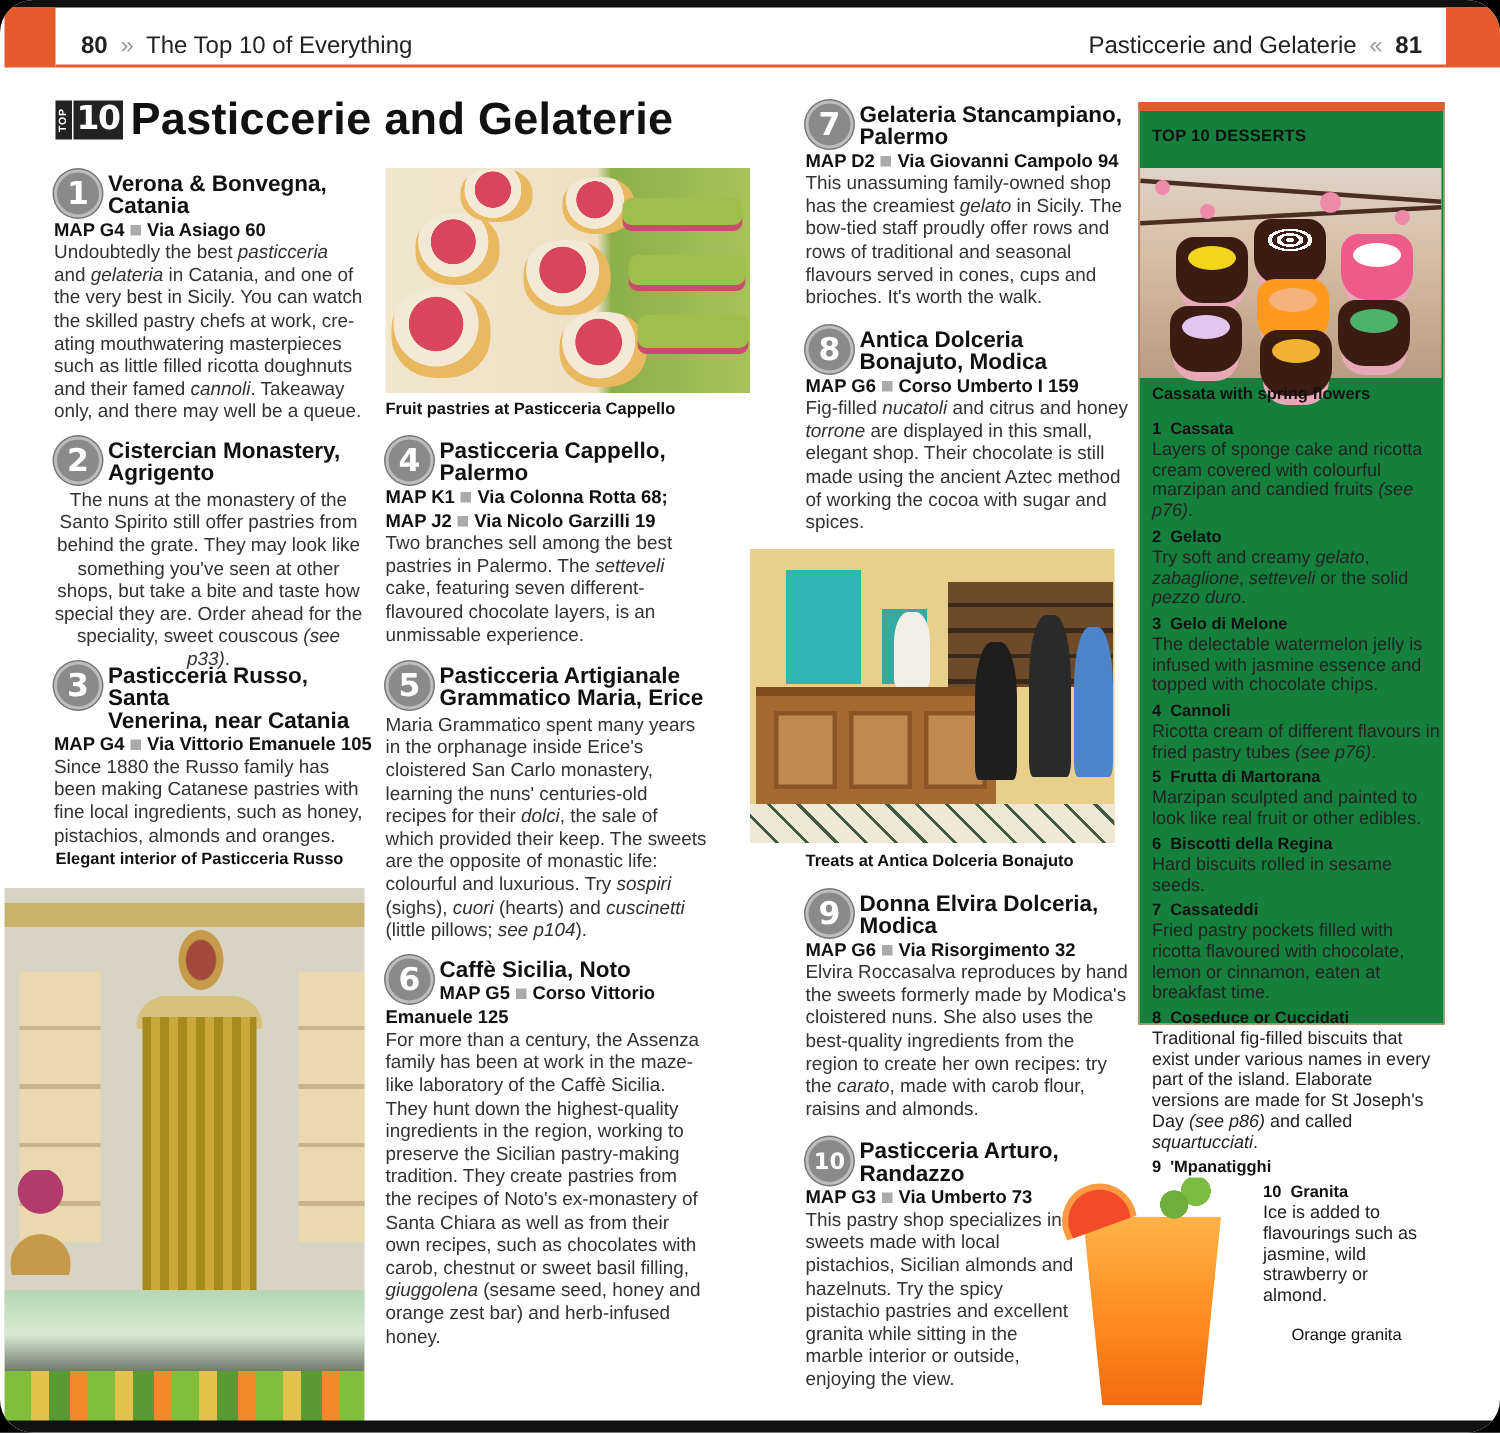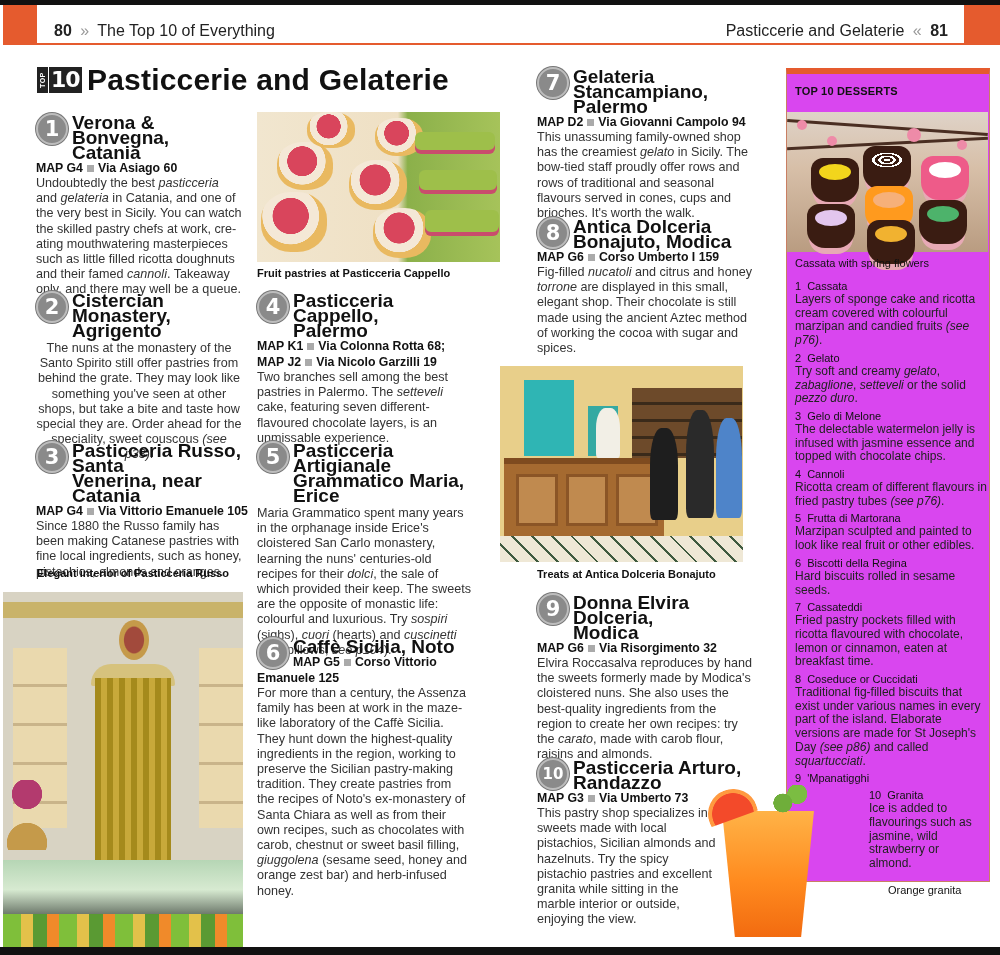--- a/index.html
+++ b/index.html
@@ -1,18 +1,18 @@
 <!DOCTYPE html>
 <html><head>
 <meta charset="utf-8">
 <style>
   * { box-sizing: border-box; margin: 0; padding: 0; }
   html, body { width: 1000px; height: 955px; background: #000; overflow: hidden; }
   body { font-family: "Liberation Sans", sans-serif; color: #222; }
-  .page { position: absolute; left: 0; top: 0; width: 1000px; height: 955px; background: #fff; overflow: hidden; }
+  .page { position: absolute; left: 0; top: 0; width: 1000px; height: 955px; background: #fff; overflow: hidden; border-radius: 22px; }
   .topbar-black { position: absolute; left: 0; top: 0; width: 1000px; height: 5px; background: #111; }
   .bottombar-black { position: absolute; left: 0; top: 947px; width: 1000px; height: 8px; background: #111; }
   .accent-left { position: absolute; left: 3px; top: 5px; width: 34px; height: 40px; background: #e55b2e; }
   .accent-right { position: absolute; left: 964px; top: 5px; width: 36px; height: 40px; background: #e55b2e; }
   .header-rule { position: absolute; left: 37px; top: 43px; width: 927px; height: 2px; background: #e55b2e; }
   .running-head { position: absolute; top: 22px; font-size: 16px; color: #222; white-space: nowrap; }
   .running-head .pg { font-weight: bold; }
   .running-head .chev { color: #999; margin: 0 4px; }
   .rh-left { left: 54px; }
   .rh-right { right: 52px; }
@@ -20,21 +20,21 @@
   .title-row { position: absolute; left: 37px; top: 63px; display: flex; align-items: center; }
   .top10-badge { width: 40px; height: 26px; display: flex; align-items: center; background: #fff; margin-right: 10px; }
   .top10-badge .vert { width: 11px; height: 26px; background: #222; color: #fff; font-size: 7px; font-weight: bold; writing-mode: vertical-rl; transform: rotate(180deg); display: flex; align-items: center; justify-content: center; letter-spacing: 0.5px; }
   .top10-badge .num { height: 26px; background: #222; color: #fff; font-weight: bold; font-size: 22px; line-height: 26px; padding: 0 2px; margin-left: 1px; letter-spacing: -1px; font-family: "DejaVu Sans", sans-serif; }
   .page-title { font-size: 30px; font-weight: bold; color: #111; letter-spacing: 0.2px; }
 
   .entry { position: absolute; }
   .entry-head { display: flex; align-items: flex-start; }
   .num-circle { width: 32px; height: 32px; border-radius: 50%; background: #8a8a8a; border: 2px solid #bdbdbd; box-shadow: 0 0 0 1px #777; color: #fff; font-weight: bold; font-size: 21px; display: flex; align-items: center; justify-content: center; flex: none; margin-right: 4px; margin-top: 0px; font-family: "DejaVu Sans", sans-serif; }
   .num-circle.small { font-size: 15px; }
-  .entry-name { font-size: 19px; font-weight: bold; color: #111; line-height: 15px; padding-top: 2px; }
+  .entry-name { font-size: 15px; font-weight: bold; color: #111; line-height: 15px; padding-top: 2px; }
   .map-line { font-size: 12.3px; font-weight: bold; color: #111; line-height: 16px; white-space: nowrap; }
   .map-line .sq { display: inline-block; width: 7px; height: 7px; background: #aaa; margin: 0 4px 1px 4px; vertical-align: middle; }
   .body-text { font-size: 12.6px; line-height: 15.2px; color: #333; }
   .body-text i { font-style: italic; }
 
   .caption { position: absolute; font-size: 11px; font-weight: bold; color: #111; white-space: nowrap; }
 
   .photo { position: absolute; overflow: hidden; }
 
   
@@ -58,32 +58,32 @@
   .ph-shop { left: 500px; top: 366px; width: 243px; height: 196px; background: #e8cf8a; }
   .ph-shop .window { position: absolute; left: 24px; top: 14px; width: 50px; height: 76px; background: #2fb5b4; }
   .ph-shop .window2 { position: absolute; left: 88px; top: 40px; width: 30px; height: 50px; background: #35a9a2; }
   .ph-shop .shelves { position: absolute; left: 132px; top: 22px; width: 110px; height: 70px; background: repeating-linear-gradient(180deg, #6d4a2a 0 14px, #3a2a1a 14px 17px); }
   .ph-shop .counter { position: absolute; left: 4px; top: 92px; width: 160px; height: 82px; background: #a56a30; border-top: 6px solid #7e4b1f; }
   .ph-shop .panel { position: absolute; top: 108px; width: 42px; height: 52px; background: #c08a4f; border: 3px solid #8b5526; }
   .ph-shop .floor { position: absolute; left: 0; top: 170px; width: 243px; height: 26px; background: repeating-linear-gradient(45deg, #efe8d6 0 12px, #3f5a3f 12px 14px); }
   .ph-shop .person { position: absolute; border-radius: 40% 40% 10% 10%; }
 
   
-  .sidebar { position: absolute; left: 786px; top: 68px; width: 204px; height: 814px; background: #d946ef; border: 1.5px solid #c97f63; border-top: 6px solid #e55b2e; }
+  .sidebar { position: absolute; left: 759px; top: 68px; width: 204px; height: 615px; background: #15803d; border: 1.5px solid #c97f63; border-top: 6px solid #e55b2e; }
   .sb-title { position: absolute; left: 8px; top: 11px; font-size: 11px; font-weight: bold; color: #111; letter-spacing: 0.2px; }
   .ph-desserts { position: absolute; left: 0px; top: 38px; width: 201px; height: 140px; background: linear-gradient(180deg, #dfd3c8 0%, #d7bfa8 40%, #b99c81 100%); }
   .ph-desserts .branch { position: absolute; left: 0; top: 14px; width: 201px; height: 3px; background: #4a2e22; transform: rotate(4deg); }
   .ph-desserts .branch2 { position: absolute; left: 0; top: 30px; width: 201px; height: 3px; background: #4a2e22; transform: rotate(-3deg); }
   .blossom { position: absolute; width: 10px; height: 10px; border-radius: 50%; background: #ee8ba8; }
   .cake { position: absolute; width: 48px; height: 44px; border-radius: 12px 12px 18px 18px; background: #3a1c12; box-shadow: 0 8px 0 -2px #e7a9b5; }
   .cake .top { position: absolute; left: 8px; top: 6px; width: 32px; height: 16px; border-radius: 50%; }
-  .sb-caption { position: absolute; left: 8px; top: 183px; font-size: 11px; font-weight: normal; color: #111; }
+  .sb-caption { position: absolute; left: 8px; top: 183px; font-size: 11px; font-weight: bold; color: #111; }
   .sb-list { position: absolute; left: 8px; top: 206px; width: 192px; }
   .sb-item { margin-bottom: 4px; }
-  .sb-item-title { font-size: 11px; font-weight: normal; color: #111; line-height: 13px; }
+  .sb-item-title { font-size: 11px; font-weight: bold; color: #111; line-height: 13px; }
   .sb-item-title .n { margin-right: 6px; }
   .sb-item-text { font-size: 12px; line-height: 13.7px; color: #222; }
   .sb-item-text i { font-style: italic; }
   .sb-item.indent { padding-left: 80px; }
   .sb-caption2 { position: absolute; left: 70px; top: 810px; font-size: 11px; font-weight: normal; color: #111; margin-left: 31px; }
 
   
   .granita { position: absolute; left: 708px; top: 785px; width: 120px; height: 160px; }
   .granita .glass { position: absolute; left: 14px; top: 26px; width: 92px; height: 126px; background: linear-gradient(180deg, #ffb347 0%, #ff8b1f 55%, #f26b10 100%); clip-path: polygon(0 0, 100% 0, 86% 100%, 14% 100%); }
   .granita .slice { position: absolute; left: 0; top: 4px; width: 50px; height: 50px; border-radius: 50%; background: radial-gradient(circle at 50% 50%, #f34a2a 0 58%, #ff9a40 60% 100%); clip-path: polygon(0 0, 100% 0, 100% 60%, 0 60%); transform: rotate(-20deg); }

